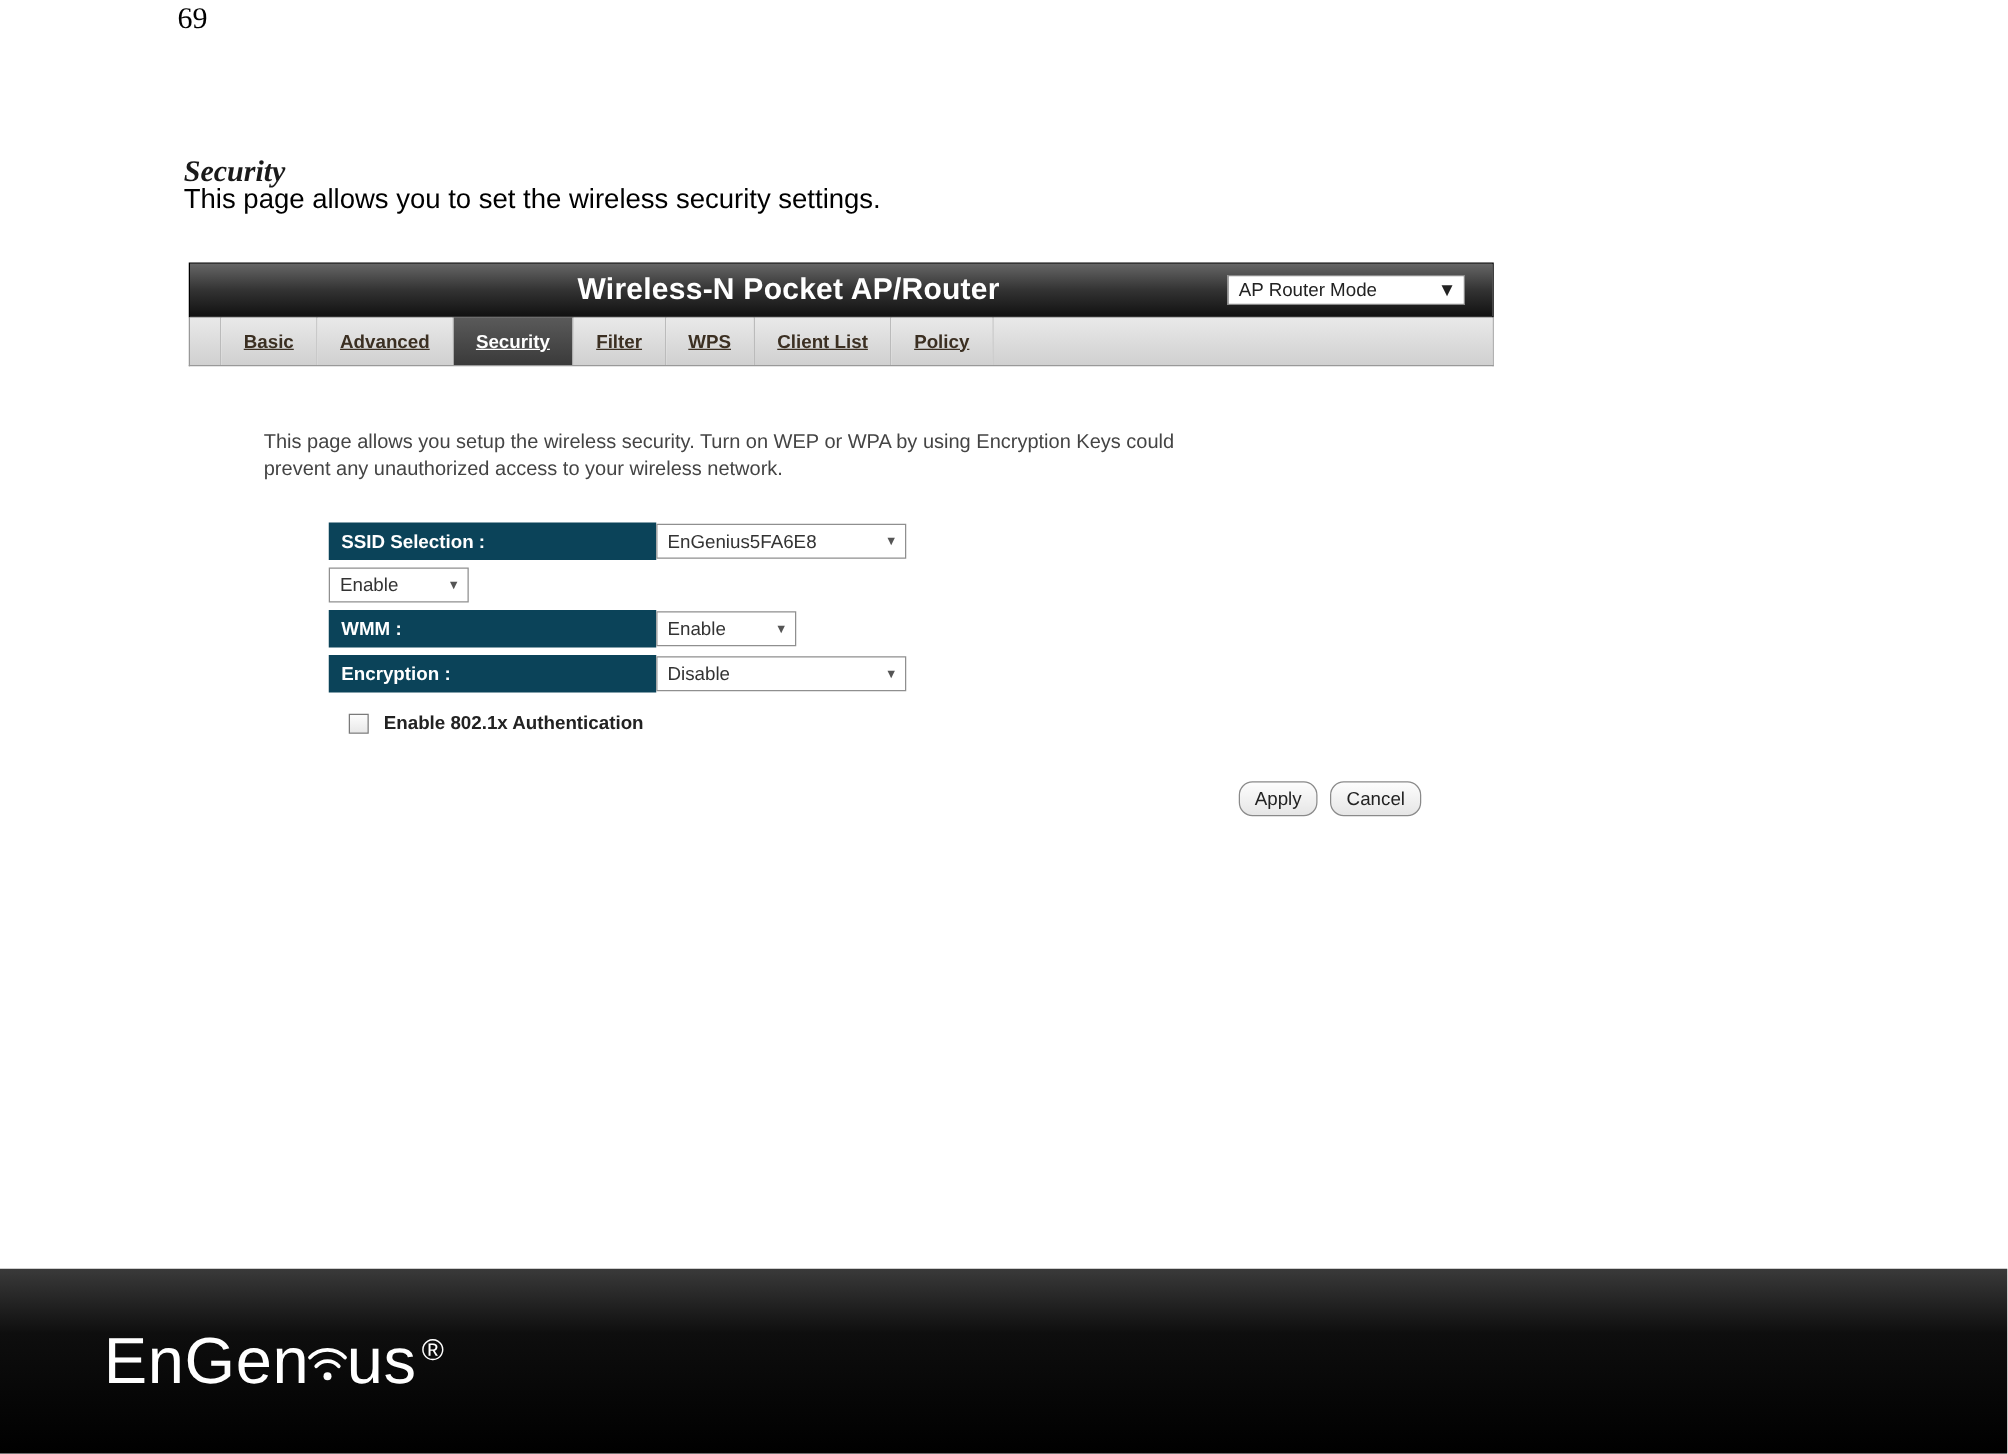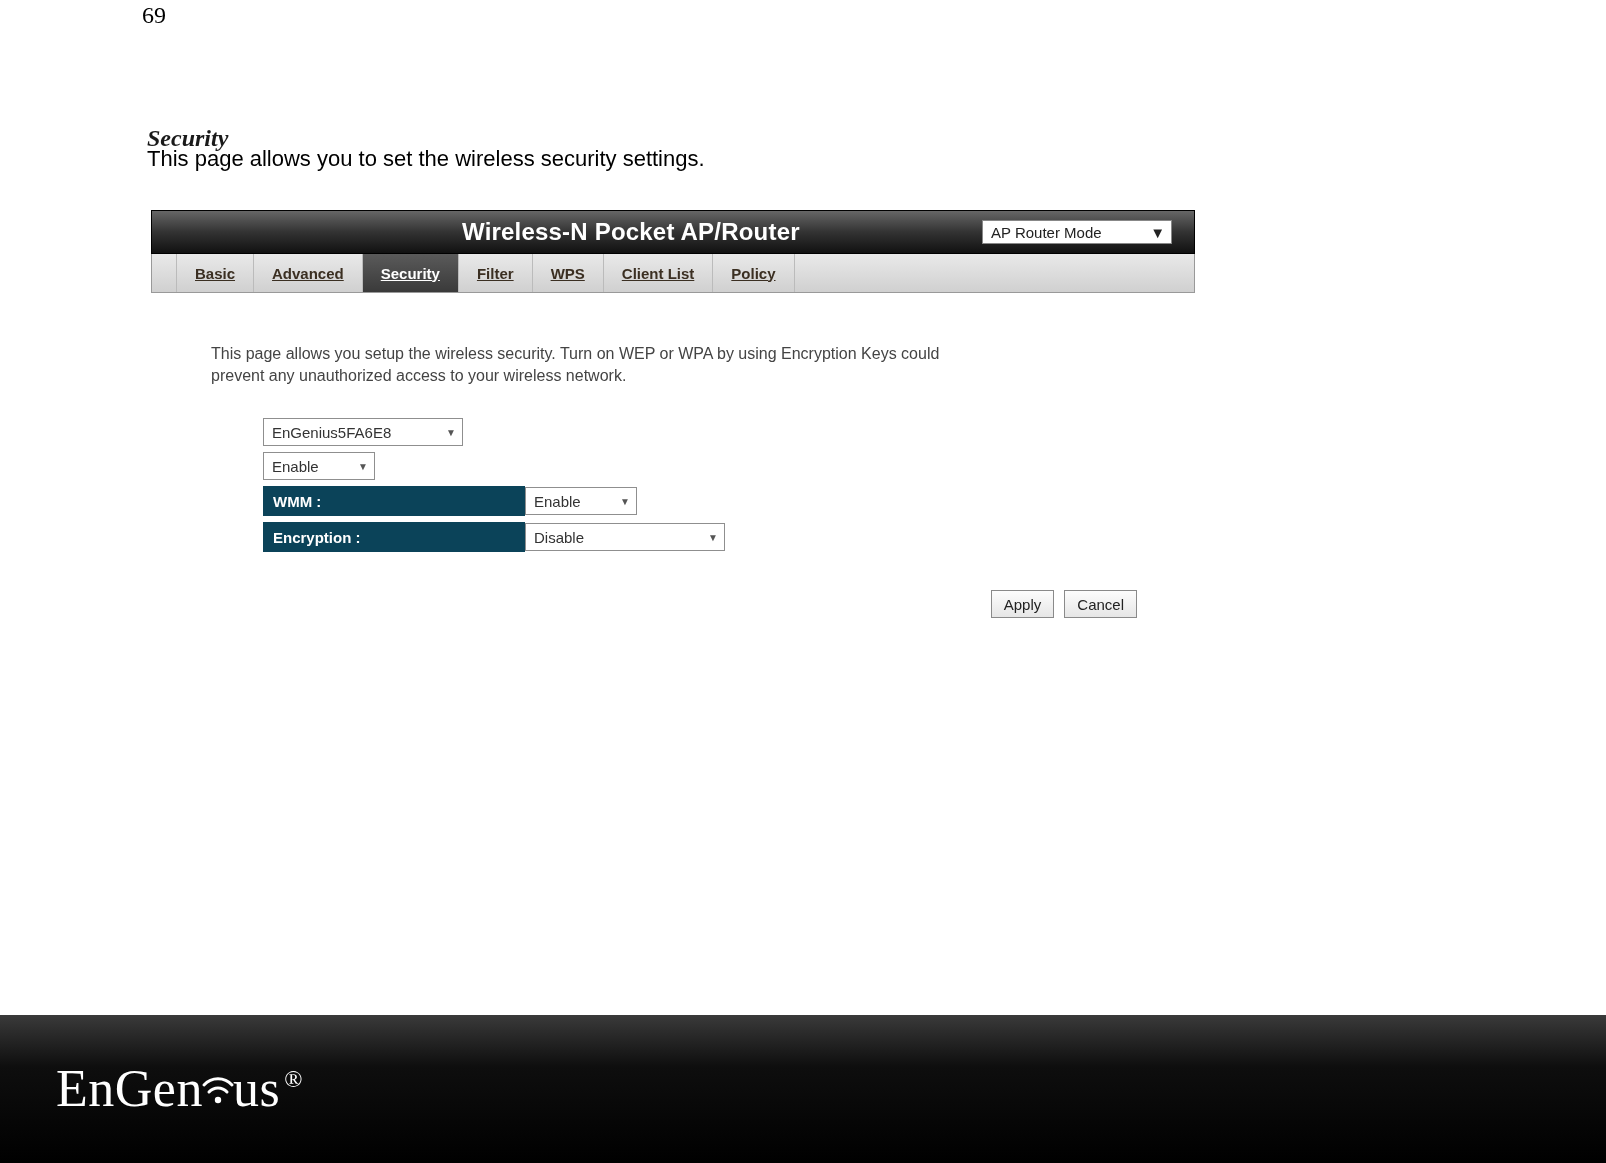--- a/index.html
+++ b/index.html
@@ -35,25 +35,25 @@
 .ddl{display:flex;align-items:center;justify-content:space-between;height:28px;background:#fff;border:1px solid #8f8f8f;box-sizing:border-box;font-size:15px;color:#333;padding:0 6px 0 8px;cursor:pointer}
 .ddl .caret{font-size:10px;color:#555;margin-left:8px}
 .w-ssid{width:200px}
 .w-enable{width:112px}
 .w-enc{width:200px}
 
 .chk-row{display:flex;align-items:center;margin:16px 0 0 16px;font-size:15px;font-weight:bold;color:#222}
 .chk{width:14px;height:14px;border:1px solid #7a7a7a;background:linear-gradient(#fdfdfd,#e8e8e8);margin-right:12px;cursor:pointer}
 
 .btns{display:flex;gap:10px;justify-content:flex-end;margin:38px 18px 0 0}
-.btn{height:26px;padding:0 12px;border:1px solid #8a8a8a;border-radius:0;background:linear-gradient(#fdfdfd,#e6e6e6);font-size:15px;color:#222;display:flex;align-items:center;cursor:pointer}
+.btn{height:26px;padding:0 12px;border:1px solid #8a8a8a;border-radius:11px;background:linear-gradient(#fdfdfd,#e6e6e6);font-size:15px;color:#222;display:flex;align-items:center;cursor:pointer}
 
 
 .footer{height:148px;width:1606px;background:linear-gradient(#3a3a3a,#0e0e0e 35%,#000);display:flex;align-items:center}
-.logo{margin-left:56px;color:#fff;display:flex;align-items:center;font-family:Liberation Serif, serif}
+.logo{margin-left:83px;color:#fff;display:flex;align-items:flex-end;font-family:Liberation Sans, sans-serif}
 .logo-text{font-size:52px;font-weight:300;letter-spacing:.5px;line-height:1}
 .logo-wifi{display:inline-block;position:relative;width:34px;height:44px;margin:0 -2px 6px -2px}
 .logo-wifi svg{position:absolute;bottom:4px;left:0}
 .logo-reg{font-size:24px;margin:0 0 20px 4px}
 
 .caret{pointer-events:none}
 </style>
 </head>
 <body>
 
@@ -86,20 +86,21 @@
       <div class="tab">Policy</div>
       <div class="filler"></div>
     </div>
 
     <div class="panel-body">
       <div class="body-desc">This page allows you setup the wireless security. Turn on WEP or WPA by using Encryption Keys could prevent any unauthorized access to your wireless network.</div>
 
       <div class="form-area">
 
         <div class="form-row">
+          <div class="row-label">SSID Selection :</div>
           <div class="row-field">
             <div class="ddl w-ssid">
               <span>EnGenius5FA6E8</span>
               <span class="caret">▼</span>
             </div>
           </div>
         </div>
 
         <div class="form-row">
           <div class="row-field">
@@ -123,20 +124,24 @@
         <div class="form-row">
           <div class="row-label">Encryption :</div>
           <div class="row-field">
             <div class="ddl w-enc">
               <span>Disable</span>
               <span class="caret">▼</span>
             </div>
           </div>
         </div>
 
+        <div class="chk-row">
+          <div class="chk"></div>
+          <span>Enable 802.1x Authentication</span>
+        </div>
 
       </div>
 
       <div class="btns">
         <div class="btn">Apply</div>
         <div class="btn">Cancel</div>
       </div>
 
     </div>
   </div>

